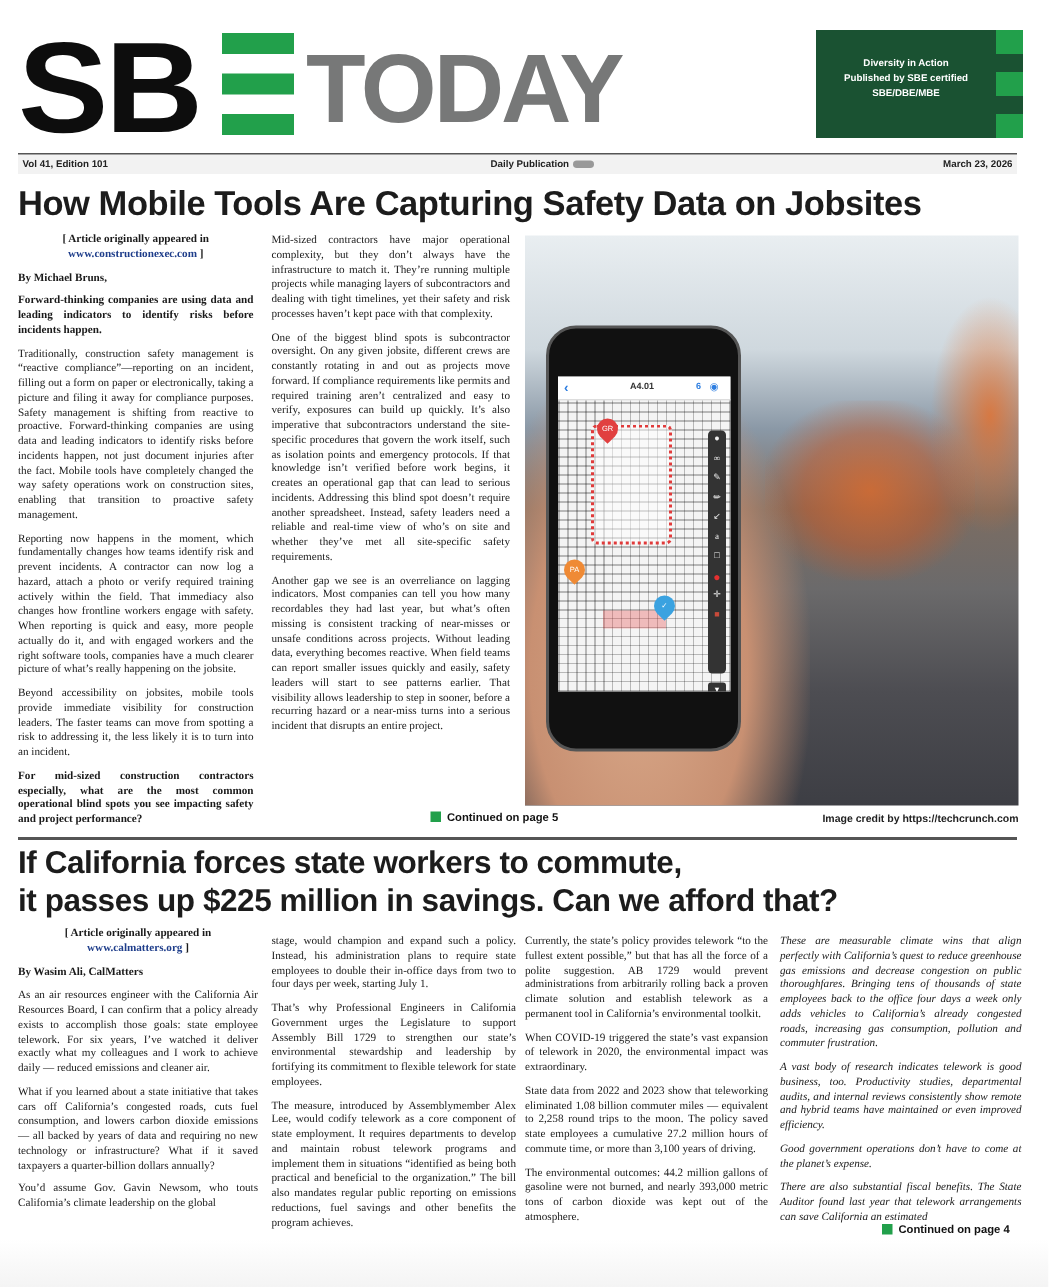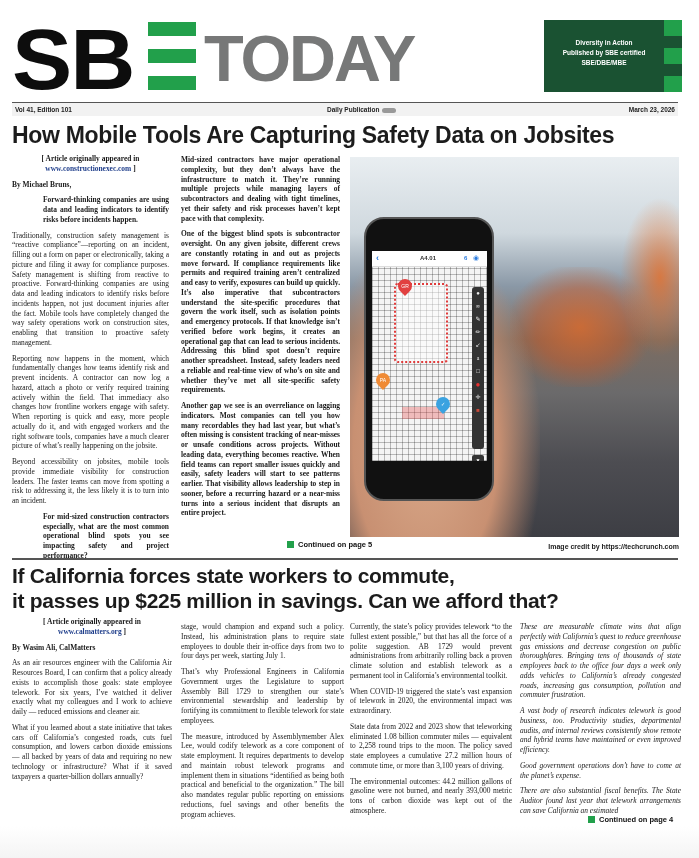--- a/index.html
+++ b/index.html
@@ -24,21 +24,21 @@
   .info-bar .date { position: absolute; right: 3px; top: 3px; }
 
   
   .headline { position: absolute; font-family: "Liberation Sans", sans-serif; font-weight: 700; color: #1c1c1c; }
   .headline-1 { left: 12px; top: 121px; font-size: 23px; letter-spacing: -0.3px; line-height: 28px; }
   .headline-2 { left: 12px; top: 563px; font-size: 21px; letter-spacing: -0.3px; line-height: 25px; }
 
   
   .col { position: absolute; font-size: 7.45px; line-height: 9.75px; text-align: justify; hyphens: auto; }
   .col p { margin-bottom: 6px; }
-  .col p.b { font-weight: 700; margin-left: 31px; }
+  .col p.b { font-weight: 700; }
   .source { text-align: center !important; font-weight: 700; }
   .source a { color: #1e3d8a; font-weight: 700; }
   .byline { font-weight: 700; }
 
   .continued { position: absolute; font-family: "Liberation Sans", sans-serif; font-weight: 700; font-size: 7.5px; color: #111; }
   .continued .sq { display: inline-block; width: 7px; height: 7px; background: #22a04b; margin-right: 4px; vertical-align: -1px; }
 
   
   .photo { position: absolute; left: 350px; top: 157px; width: 329px; height: 380px; overflow: hidden;
     background: linear-gradient(180deg, #e9eef1 0%, #cfd8de 20%, #8a98a6 34%, #7c6d62 48%, #6b6a6b 62%, #4d4d52 80%, #3d3e44 100%); }
@@ -110,21 +110,21 @@
     <span>]</span>
   </p>
   <p class="byline">By Michael Bruns,</p>
   <p class="b">Forward-thinking companies are using data and leading indicators to identify risks before incidents happen.</p>
   <p>Traditionally, construction safety management is “reactive compliance”—reporting on an incident, filling out a form on paper or electronically, taking a picture and filing it away for compliance purposes. Safety management is shifting from reactive to proactive. Forward-thinking companies are using data and leading indicators to identify risks before incidents happen, not just document injuries after the fact. Mobile tools have completely changed the way safety operations work on construction sites, enabling that transition to proactive safety management.</p>
   <p>Reporting now happens in the moment, which fundamentally changes how teams identify risk and prevent incidents. A contractor can now log a hazard, attach a photo or verify required training actively within the field. That immediacy also changes how frontline workers engage with safety. When reporting is quick and easy, more people actually do it, and with engaged workers and the right software tools, companies have a much clearer picture of what’s really happening on the jobsite.</p>
   <p>Beyond accessibility on jobsites, mobile tools provide immediate visibility for construction leaders. The faster teams can move from spotting a risk to addressing it, the less likely it is to turn into an incident.</p>
   <p class="b">For mid-sized construction contractors especially, what are the most common operational blind spots you see impacting safety and project performance?</p>
 </div>
 
-<div class="col" style="left:181px; top:155px; width:159px;font-weight:bold;">
+<div class="col" style="left:181px; top:155px; width:159px;">
   <p>Mid-sized contractors have major operational complexity, but they don’t always have the infrastructure to match it. They’re running multiple projects while managing layers of subcontractors and dealing with tight timelines, yet their safety and risk processes haven’t kept pace with that complexity.</p>
   <p>One of the biggest blind spots is subcontractor oversight. On any given jobsite, different crews are constantly rotating in and out as projects move forward. If compliance requirements like permits and required training aren’t centralized and easy to verify, exposures can build up quickly. It’s also imperative that subcontractors understand the site-specific procedures that govern the work itself, such as isolation points and emergency protocols. If that knowledge isn’t verified before work begins, it creates an operational gap that can lead to serious incidents. Addressing this blind spot doesn’t require another spreadsheet. Instead, safety leaders need a reliable and real-time view of who’s on site and whether they’ve met all site-specific safety requirements.</p>
   <p>Another gap we see is an overreliance on lagging indicators. Most companies can tell you how many recordables they had last year, but what’s often missing is consistent tracking of near-misses or unsafe conditions across projects. Without leading data, everything becomes reactive. When field teams can report smaller issues quickly and easily, safety leaders will start to see patterns earlier. That visibility allows leadership to step in sooner, before a recurring hazard or a near-miss turns into a serious incident that disrupts an entire project.</p>
 </div>
 
 <div class="continued" style="left:251px; top:540px;padding-left:36px;">
   <span class="sq"></span><span>Continued on page 5</span>
 </div>
 
 <div class="photo">
@@ -179,20 +179,21 @@
 
 <div class="col" style="left:12px; top:617px; width:160px;">
   <p class="source">
     <span>[ Article originally appeared in</span><br>
     <a>www.calmatters.org</a>
     <span>]</span>
   </p>
   <p class="byline">By Wasim Ali, CalMatters</p>
   <p>As an air resources engineer with the California Air Resources Board, I can confirm that a policy already exists to accomplish those goals: state employee telework. For six years, I’ve watched it deliver exactly what my colleagues and I work to achieve daily — reduced emissions and cleaner air.</p>
   <p>What if you learned about a state initiative that takes cars off California’s congested roads, cuts fuel consumption, and lowers carbon dioxide emissions — all backed by years of data and requiring no new technology or infrastructure? What if it saved taxpayers a quarter-billion dollars annually?</p>
+  <p>You’d assume Gov. Gavin Newsom, who touts California’s climate leadership on the global</p>
 </div>
 
 <div class="col" style="left:181px; top:622px; width:163px;">
   <p>stage, would champion and expand such a policy. Instead, his administration plans to require state employees to double their in-office days from two to four days per week, starting July 1.</p>
   <p>That’s why Professional Engineers in California Government urges the Legislature to support Assembly Bill 1729 to strengthen our state’s environmental stewardship and leadership by fortifying its commitment to flexible telework for state employees.</p>
   <p>The measure, introduced by Assemblymember Alex Lee, would codify telework as a core component of state employment. It requires departments to develop and maintain robust telework programs and implement them in situations “identified as being both practical and beneficial to the organization.” The bill also mandates regular public reporting on emissions reductions, fuel savings and other benefits the program achieves.</p>
 </div>
 
 <div class="col" style="left:350px; top:622px; width:162px;">
   <p>Currently, the state’s policy provides telework “to the fullest extent possible,” but that has all the force of a polite suggestion. AB 1729 would prevent administrations from arbitrarily rolling back a proven climate solution and establish telework as a permanent tool in California’s environmental toolkit.</p>

